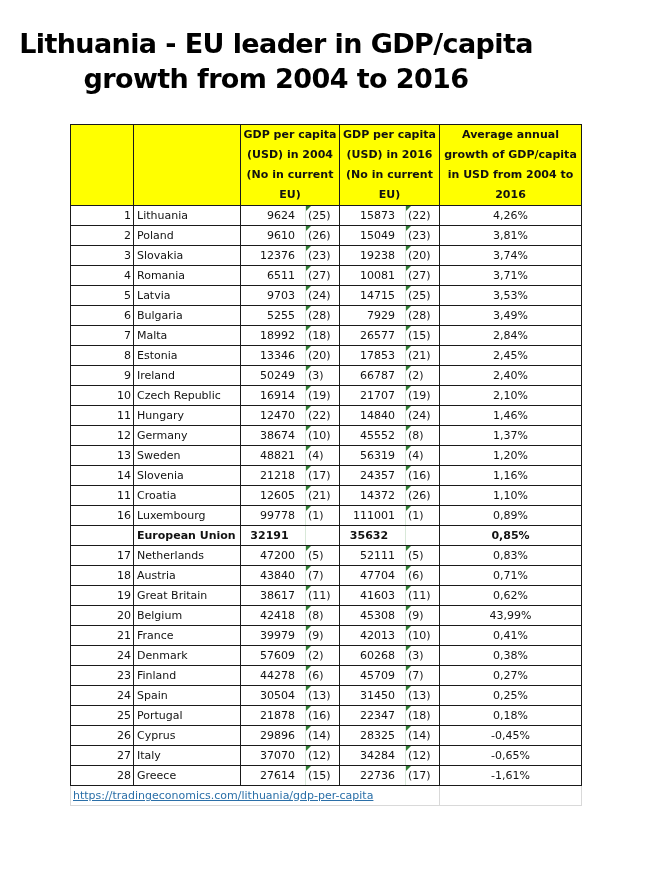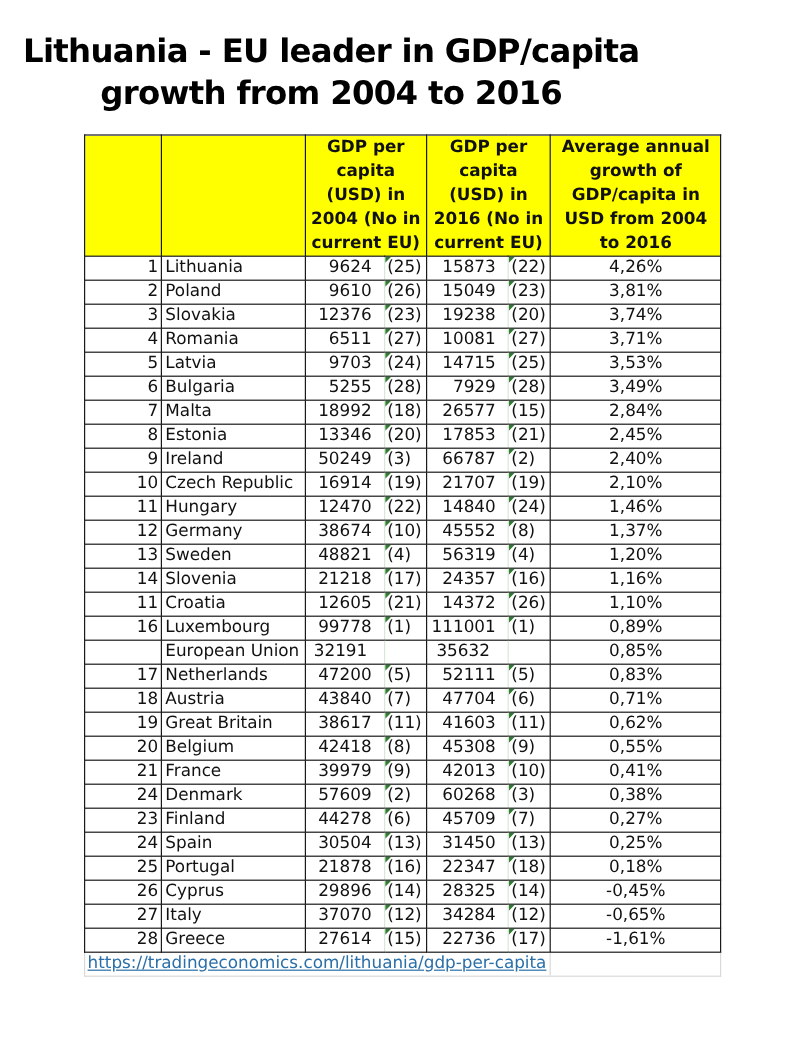--- a/index.html
+++ b/index.html
@@ -1,26 +1,26 @@
 <!DOCTYPE html>
 <html><head>
 <meta charset="utf-8">
 <style>
   html, body { margin:0; padding:0; background:#ffffff; }
   body { width:660px; height:880px; position:relative; overflow:hidden; font-family:"DejaVu Sans", sans-serif; color:#111; }
   .title { position:absolute; left:0; top:26px; width:552px; text-align:center; font-family:"DejaVu Sans", sans-serif; font-weight:bold; font-size:27px; line-height:35px; letter-spacing:-0.6px; color:#000; }
-  .tbl { position:absolute; left:70px; top:112px; border-collapse:collapse; table-layout:fixed; font-size:14px; }
+  .tbl { position:absolute; left:70px; top:124px; border-collapse:collapse; table-layout:fixed; font-size:11px; }
   .tbl td { padding:0 3px; height:19px; line-height:19px; white-space:nowrap; overflow:hidden; border:1px solid #1a1a1a; }
   .tbl tr.hdr td { background:#ffff00; font-weight:bold; text-align:center; line-height:20px; height:80px; white-space:normal; vertical-align:middle; border:1px solid #1a1a1a; color:#111; padding:0 2px; }
   .tbl td.rank { text-align:right; padding-right:2px; }
   .tbl td.num { text-align:right; border-right:1px solid #d8e8d8; padding-right:10px; position:relative; }
   .tbl td.rk { text-align:left; border-left:1px solid #d8e8d8; padding-left:2px; position:relative; }
   .tbl td.rk.hasflag::before { content:""; position:absolute; left:0; top:0; width:0; height:0; border-top:5px solid #2f7d32; border-right:5px solid transparent; }
   .tbl td.pct { text-align:center; }
-  .tbl tr.eu td { font-weight:normal; }
+  .tbl tr.eu td { font-weight:bold; }
   .tbl tr.eu td.num { text-align:center; }
   .tbl tr.link td { border:none; border-bottom:1px solid #d9d9d9; height:19px; }
   .tbl tr.link td.lnk { color:#2a6fa8; text-decoration:underline; padding-left:2px; cursor:pointer; border-left:1px solid #d9d9d9; }
   .tbl tr.link td.emptyc { border-left:1px solid #d9d9d9; border-right:1px solid #d9d9d9; }
 </style>
 </head>
 <body>
 
 <div class="title">
   <div>Lithuania - EU leader in GDP/capita</div>
@@ -225,21 +225,21 @@
         <td class="rk hasflag">(11)</td>
         <td class="pct">0,62%</td>
       </tr>
       <tr>
         <td class="rank">20</td>
         <td>Belgium</td>
         <td class="num">42418</td>
         <td class="rk hasflag">(8)</td>
         <td class="num">45308</td>
         <td class="rk hasflag">(9)</td>
-        <td class="pct">0,55%</td>
+        <td class="pct">43,99%</td>
       </tr>
       <tr>
         <td class="rank">21</td>
         <td>France</td>
         <td class="num">39979</td>
         <td class="rk hasflag">(9)</td>
         <td class="num">42013</td>
         <td class="rk hasflag">(10)</td>
         <td class="pct">0,41%</td>
       </tr>

